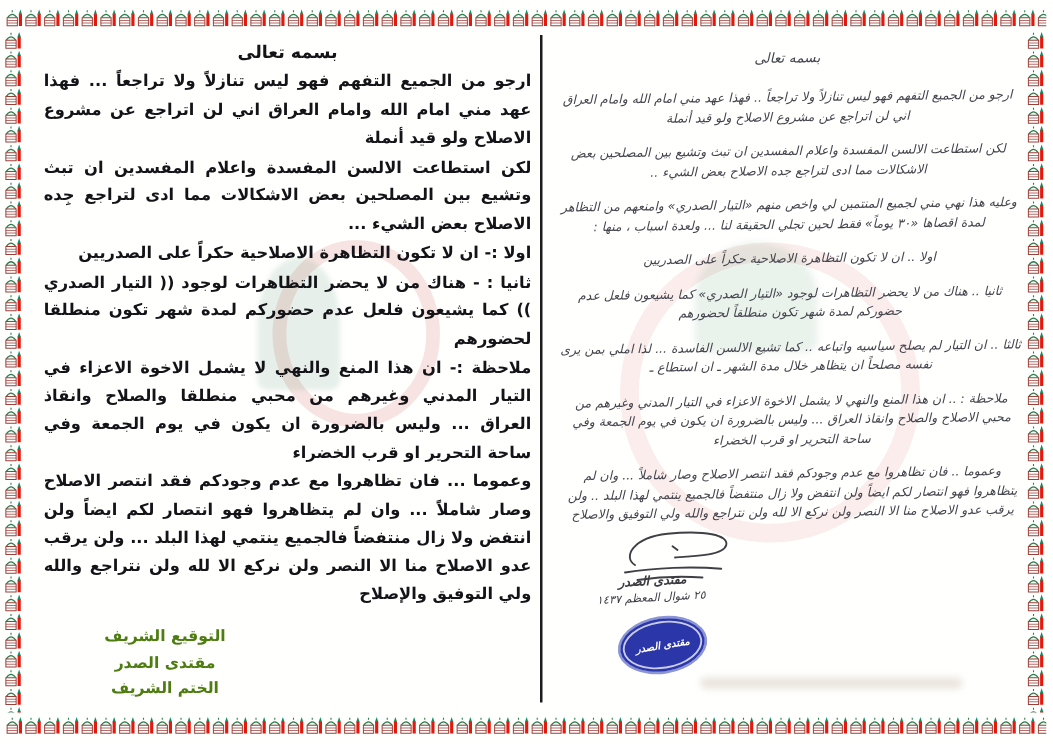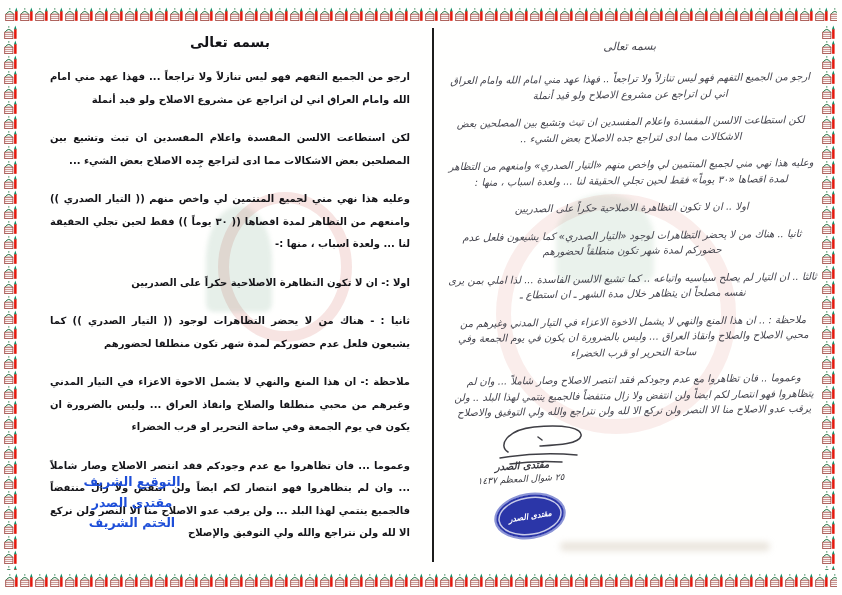--- a/index.html
+++ b/index.html
@@ -23,24 +23,24 @@
   .wm-shrine-left{left:206px;top:206px;width:66px;height:106px;background:rgba(46,125,79,.12);
                   border-radius:50% 50% 8px 8px;filter:blur(2px);}
   .wm-ring-right{left:496px;top:194px;width:210px;height:210px;border:15px solid rgba(205,75,70,.10);border-radius:50%;}
   .wm-shrine-right{left:556px;top:194px;width:98px;height:88px;background:rgba(46,125,79,.10);
                    border-radius:50% 50% 10px 10px;filter:blur(2.5px);}
   .wm-smudge{left:560px;top:542px;width:210px;height:9px;background:rgba(178,160,138,.28);filter:blur(3px);border-radius:5px;}
 
   
   .page-typed{position:absolute;left:34px;top:34px;width:392px;direction:rtl;color:#141418;z-index:1;}
   .basmala-typed{margin:0 0 5px 0;text-align:center;font-size:14px;font-weight:700;}
-  .typed-body p{margin:16px;font-weight:700;font-size:10px;line-height:22.5px;text-align:justify;text-justify:inter-word;}
-
-  .sig-block{position:absolute;left:30px;top:472px;width:204px;direction:rtl;text-align:center;z-index:1;
-             font-weight:700;font-size:12.5px;line-height:20.5px;color:#1d4ed8;}
+  .typed-body p{margin:1px;font-weight:700;font-size:13px;line-height:22.5px;text-align:justify;text-justify:inter-word;}
+
+  .sig-block{position:absolute;left:30px;top:499px;width:204px;direction:rtl;text-align:center;z-index:1;
+             font-weight:700;font-size:12.5px;line-height:20.5px;color:#4d7c0f;}
 
   
   .page-hand{position:absolute;left:446px;top:40px;width:372px;direction:rtl;color:#45454e;z-index:1;
              font-style:italic;transform:rotate(-0.7deg);}
   .basmala-hand{margin:0 0 18px 0;text-align:center;font-size:11px;font-weight:400;letter-spacing:1px;}
   .hand-body p{margin:0 0 7px 0;font-size:10px;line-height:15.5px;text-align:center;font-weight:400;}
   .hand-body p.gap{margin-bottom:12px;}
 
   .scribble{position:absolute;left:478px;top:420px;z-index:1;}
   .hand-name{position:absolute;left:466px;top:460px;width:112px;text-align:center;direction:rtl;z-index:1;
@@ -1931,21 +1931,20 @@
   <div class="wm wm-ring-right"></div>
   <div class="wm wm-shrine-right"></div>
   <div class="wm wm-smudge"></div>
 
   <div class="page-typed">
     <h1 class="basmala-typed">بسمه تعالى</h1>
     <div class="typed-body">
 
     <p>ارجو من الجميع التفهم فهو ليس تنازلاً ولا تراجعاً ... فهذا عهد مني امام الله وامام العراق اني لن اتراجع عن مشروع الاصلاح ولو قيد أنملة</p>
         <p>لكن استطاعت الالسن المفسدة واعلام المفسدين ان تبث وتشيع بين المصلحين بعض الاشكالات مما ادى لتراجع جِده الاصلاح بعض الشيء ...</p>
-        <p>وعليه هذا نهي مني لجميع المنتمين لي واخص منهم (( التيار الصدري )) وامنعهم من التظاهر لمدة اقصاها (( ٣٠ يوماً )) فقط لحين تجلي الحقيقة لنا ... ولعدة اسباب ، منها :-</p>
         <p>اولا :- ان لا تكون التظاهرة الاصلاحية حكراً على الصدريين</p>
         <p>ثانيا : - هناك من لا يحضر التظاهرات لوجود (( التيار الصدري )) كما يشيعون فلعل عدم حضوركم لمدة شهر تكون منطلقا لحضورهم</p>
         <p>ملاحظة :- ان هذا المنع والنهي لا يشمل الاخوة الاعزاء في التيار المدني وغيرهم من محبي منطلقا والصلاح وانقاذ العراق ... وليس بالضرورة ان يكون في يوم الجمعة وفي ساحة التحرير او قرب الخضراء</p>
         <p>وعموما ... فان تظاهروا مع عدم وجودكم فقد انتصر الاصلاح وصار شاملاً ... وان لم يتظاهروا فهو انتصار لكم ايضاً ولن انتفض ولا زال منتفضاً فالجميع ينتمي لهذا البلد ... ولن يرقب عدو الاصلاح منا الا النصر ولن نركع الا لله ولن نتراجع والله ولي التوفيق والإصلاح</p>
       </div>
   </div>
 
   <div class="sig-block">
 
   <div>التوقيع الشريف</div>

